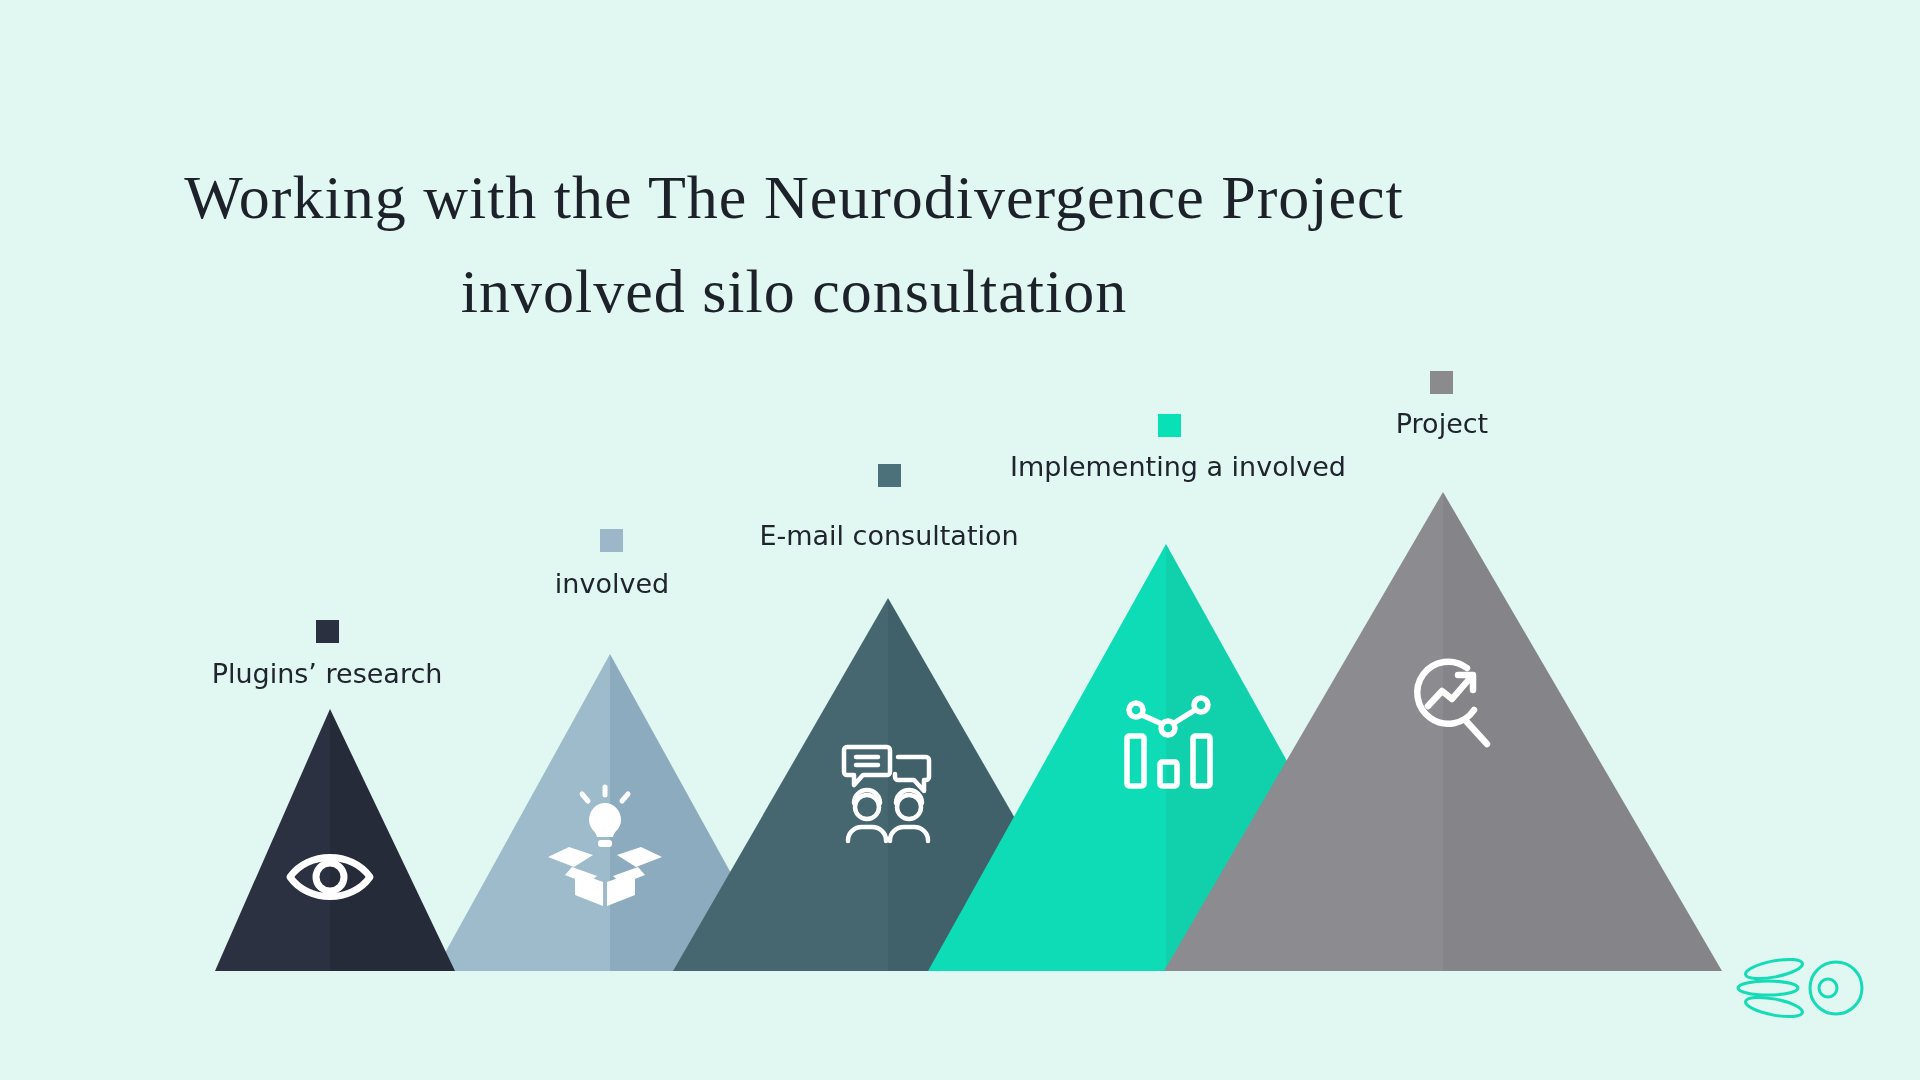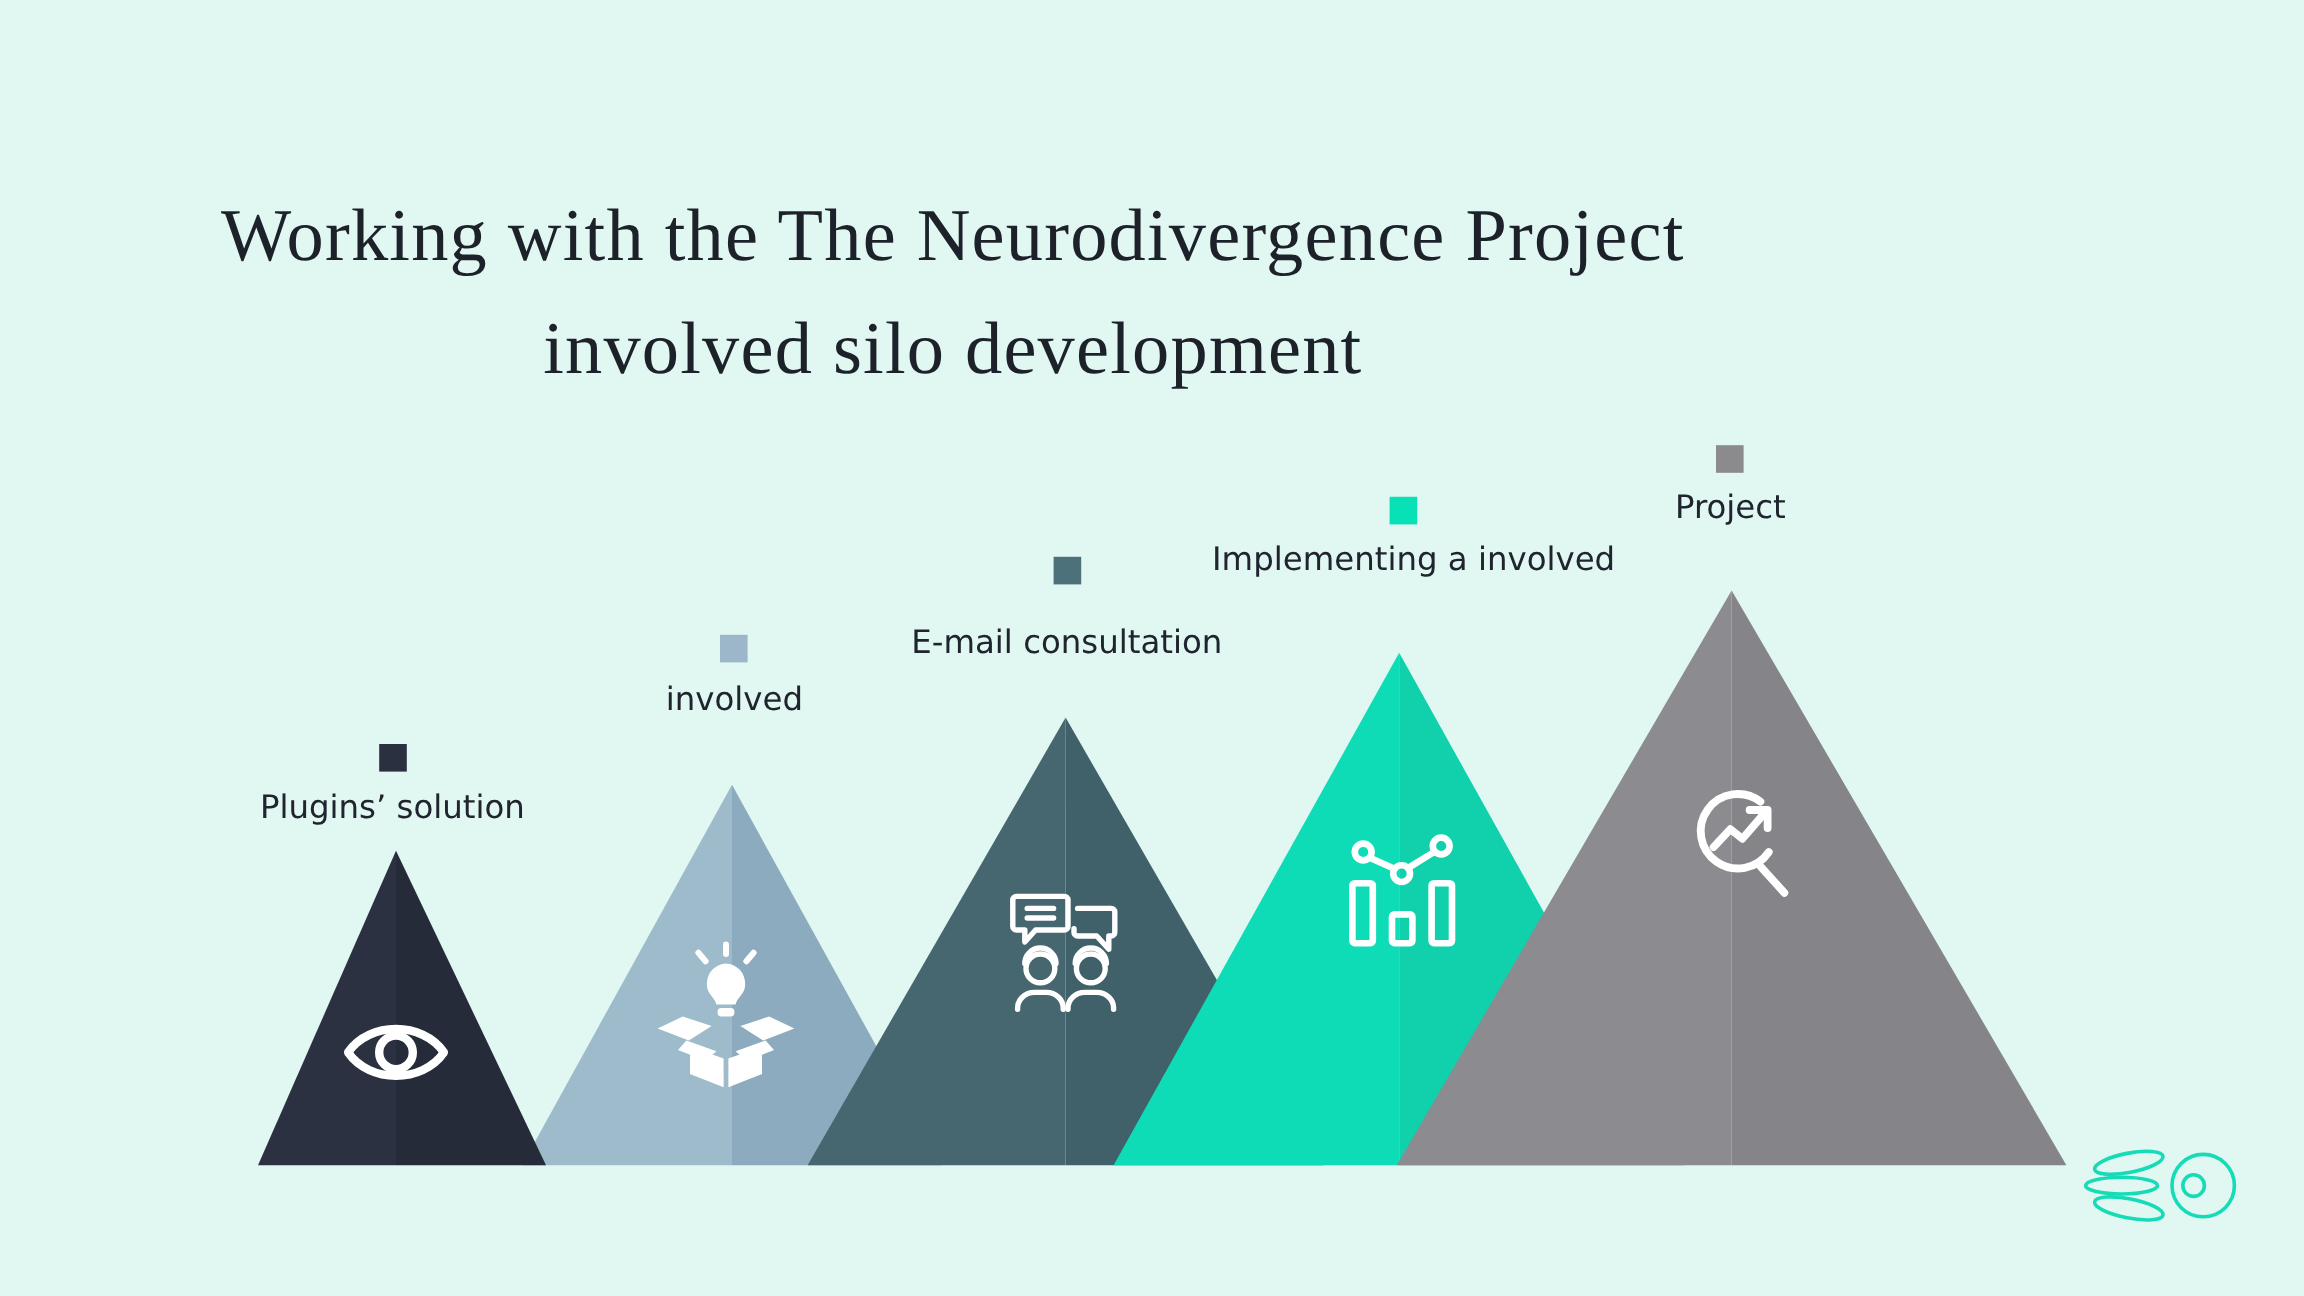--- a/index.html
+++ b/index.html
@@ -37,31 +37,31 @@
   .nowrap{white-space:nowrap;}
   svg.mountains{position:absolute;left:0;top:0;}
 </style>
 </head>
 <body>
 
 <div class="canvas" style="background-color: rgb(225, 247, 242);">
 
   <div class="title">
     <span>Working with the The Neurodivergence Project</span>
-    <span>involved silo development</span>
+    <span>involved silo consultation</span>
   </div>
 
   <div class="stage-square" style="left: 316px; top: 620px; background-color: rgb(42, 48, 64);"></div>
   <div class="stage-square" style="left: 600px; top: 529px; background-color: rgb(156, 183, 201);"></div>
   <div class="stage-square" style="left: 878px; top: 464px; background-color: rgb(76, 113, 123);"></div>
   <div class="stage-square" style="left: 1158px; top: 414px; background-color: rgb(7, 225, 181);"></div>
   <div class="stage-square" style="left: 1430px; top: 371px; background-color: rgb(139, 139, 142);"></div>
 
   <div class="stage-label nowrap" style="left:327px;top:656px;">
-    <span>Plugins’ solution</span>
+    <span>Plugins’ research</span>
   </div>
   <div class="stage-label" style="left:612px;top:566px;width:300px;">
     <span style="display:block">involved</span>
   </div>
   <div class="stage-label nowrap" style="left:889px;top:518px;">
     <span>E-mail consultation</span>
   </div>
   <div class="stage-label nowrap" style="left:1178px;top:449px;">
     <span>Implementing a involved</span>
   </div>

